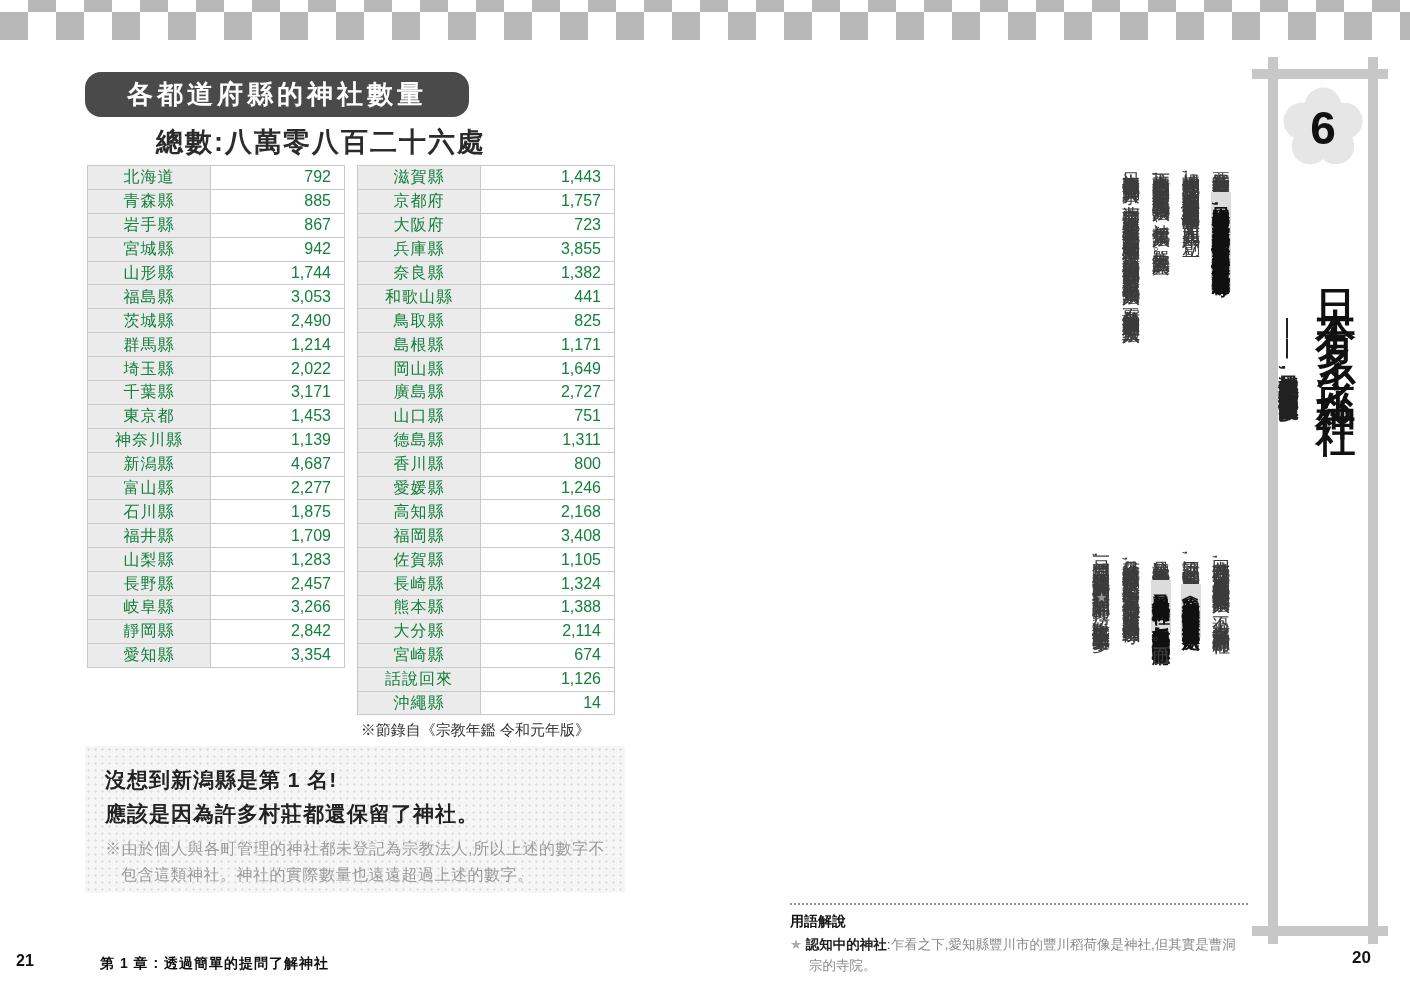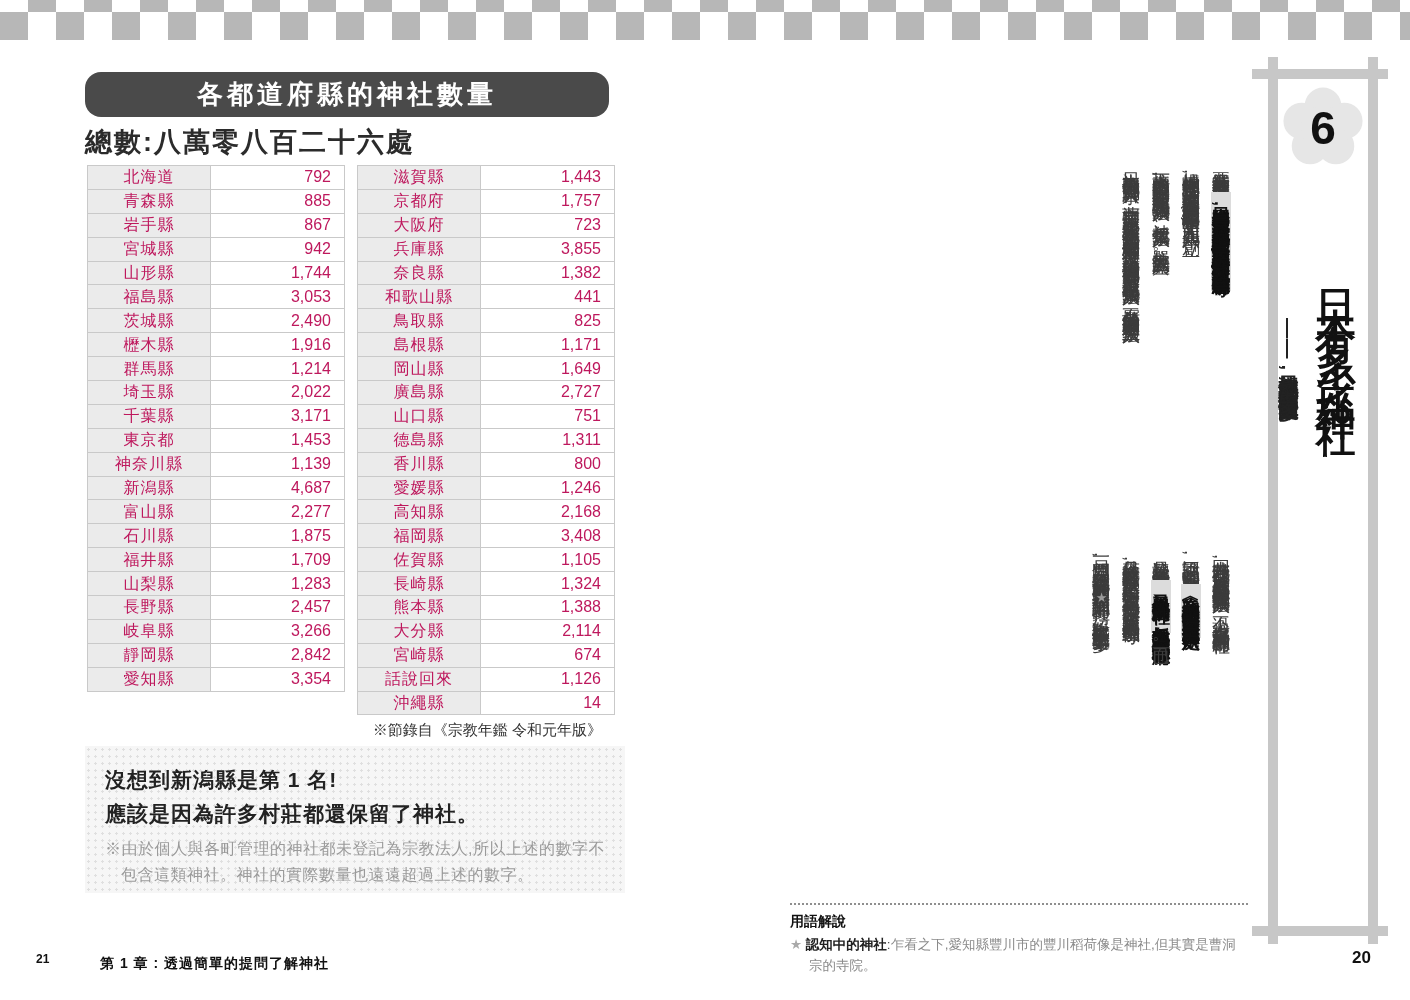--- a/index.html
+++ b/index.html
@@ -7,45 +7,45 @@
           font-family:"Liberation Sans",sans-serif;color:#2e2e2e;}
 
   
   .checker{position:absolute;top:0;left:0;width:1410px;height:40px;
     background-image:
       linear-gradient(45deg,#b7b7b7 25%,transparent 25%,transparent 75%,#b7b7b7 75%),
       linear-gradient(45deg,#b7b7b7 25%,transparent 25%,transparent 75%,#b7b7b7 75%);
     background-size:56px 56px;background-position:0 -16px,28px 12px;}
 
   
-  .banner{position:absolute;left:85px;top:72px;width:524px;height:45px;background:#4a4a4a;
+  .banner{position:absolute;left:85px;top:72px;width:384px;height:45px;background:#4a4a4a;
     border-radius:16px;display:flex;align-items:center;justify-content:center;}
   .banner span{color:#fff;font-weight:bold;font-size:26px;letter-spacing:4px;}
-  .total{position:absolute;left:85px;top:124px;width:472px;
+  .total{position:absolute;left:85px;top:124px;width:472px;text-align:center;
     font-size:27px;font-weight:bold;color:#2b2b2b;letter-spacing:2px;}
 
   table.ptable{position:absolute;border-collapse:collapse;table-layout:fixed;
-    font-size:16px;color:#be185d;}
+    font-size:16px;color:#15803d;}
   table.ptable td{border:1px solid #c9c9c9;height:22.9px;padding:0;line-height:1;}
   table.ptable td.pref{background:#ebebeb;text-align:center;width:122px;letter-spacing:1px;}
   table.ptable td.num{background:#fff;text-align:right;padding-right:13px;width:120px;}
   #tableL{left:87px;top:165px;width:244px;}
   #tableR{left:357px;top:165px;width:242px;}
 
-  .source-note{position:absolute;left:334px;top:721px;width:268px;text-align:right;
+  .source-note{position:absolute;left:322px;top:721px;width:268px;text-align:right;
     font-size:15px;color:#333;}
 
   .comment-box{position:absolute;left:85px;top:746px;width:540px;height:147px;box-sizing:border-box;
     padding:17px 20px 0 20px;background-color:#f6f6f6;
     background-image:radial-gradient(#dfdfdf 1.2px,transparent 1.2px);background-size:7px 7px;}
   .comment-box .big{font-size:21px;font-weight:bold;color:#222;line-height:34px;letter-spacing:1px;}
   .comment-box .small{margin-top:5px;font-size:16px;color:#9a9a9a;line-height:26px;
     padding-left:1em;text-indent:-1em;letter-spacing:0.5px;}
 
-  .pageno-left{position:absolute;left:36px;top:952px;font-size:12px;font-weight:bold;color:#111;}
+  .pageno-left{position:absolute;left:16px;top:952px;font-size:16px;font-weight:bold;color:#111;}
   .chapter{position:absolute;left:100px;top:955px;font-size:14px;font-weight:bold;color:#111;letter-spacing:1px;}
 
   
   .vtext{position:absolute;writing-mode:vertical-rl;-webkit-writing-mode:vertical-rl;
     font-size:18px;line-height:30px;color:#3c3c3c;overflow:hidden;letter-spacing:1px;}
   .vtext p{margin:0;text-indent:1em;}
   .vtext .hl{font-weight:bold;color:#111;background:#dcdcdc;}
   .vtext .star{color:#9a9a9a;font-size:13px;}
   #bodyUpper{left:752px;top:140px;width:484px;height:332px;}
   #bodyLower{left:752px;top:528px;width:484px;height:378px;}
@@ -114,24 +114,20 @@
           <td class="pref">山形縣</td>
           <td class="num">1,744</td>
         </tr>
         <tr>
           <td class="pref">福島縣</td>
           <td class="num">3,053</td>
         </tr>
         <tr>
           <td class="pref">茨城縣</td>
           <td class="num">2,490</td>
-        </tr>
-        <tr>
-          <td class="pref">櫪木縣</td>
-          <td class="num">1,916</td>
         </tr>
         <tr>
           <td class="pref">群馬縣</td>
           <td class="num">1,214</td>
         </tr>
         <tr>
           <td class="pref">埼玉縣</td>
           <td class="num">2,022</td>
         </tr>
         <tr>

